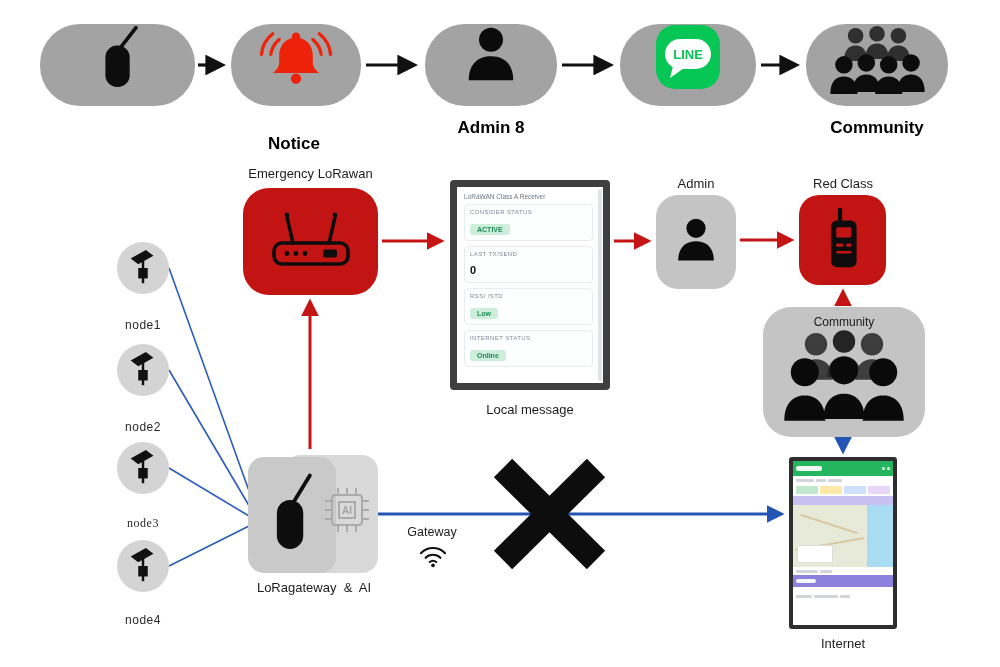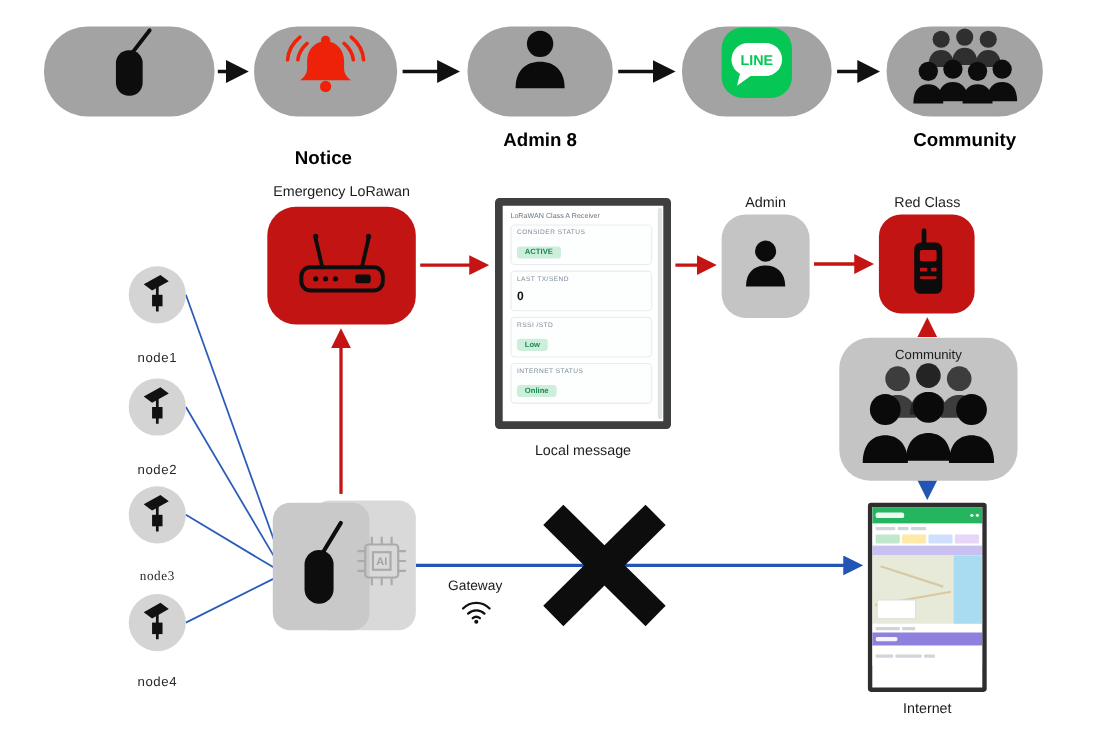--- a/index.html
+++ b/index.html
@@ -279,20 +279,21 @@
         <line x1="3" y1="16" x2="10" y2="16"></line>
           <line x1="3" y1="25" x2="10" y2="25"></line>
           <line x1="3" y1="34" x2="10" y2="34"></line>
         <line x1="40" y1="16" x2="47" y2="16"></line>
           <line x1="40" y1="25" x2="47" y2="25"></line>
           <line x1="40" y1="34" x2="47" y2="34"></line>
       </g>
       <text x="25" y="29" text-anchor="middle" font-size="10" font-weight="bold" fill="#a2a2a2" font-family="Liberation Sans, sans-serif">AI</text>
     </svg>
   </div>
+  <div class="abs dlabel" style="left:216px;top:580px;width:196px;white-space:pre;">LoRagateway  &amp;  AI</div>
 
   <div class="abs dlabel" style="left:402px;top:525px;width:60px;font-size:12.5px;">Gateway</div>
   <svg class="abs" style="left:417px;top:543px;" width="32" height="26" viewBox="0 0 34 28">
     <path d="M4 11 A 18 18 0 0 1 30 11" stroke="#111" stroke-width="2.2" fill="none" stroke-linecap="round"></path>
     <path d="M9 16 A 11.5 11.5 0 0 1 25 16" stroke="#111" stroke-width="2.2" fill="none" stroke-linecap="round"></path>
     <path d="M13.5 20.5 A 5.5 5.5 0 0 1 20.5 20.5" stroke="#111" stroke-width="2.2" fill="none" stroke-linecap="round"></path>
     <circle cx="17" cy="24" r="2" fill="#111"></circle>
   </svg>
 
   <svg class="abs" style="left:487px;top:454px;" width="125" height="120" viewBox="0 0 125 120">

